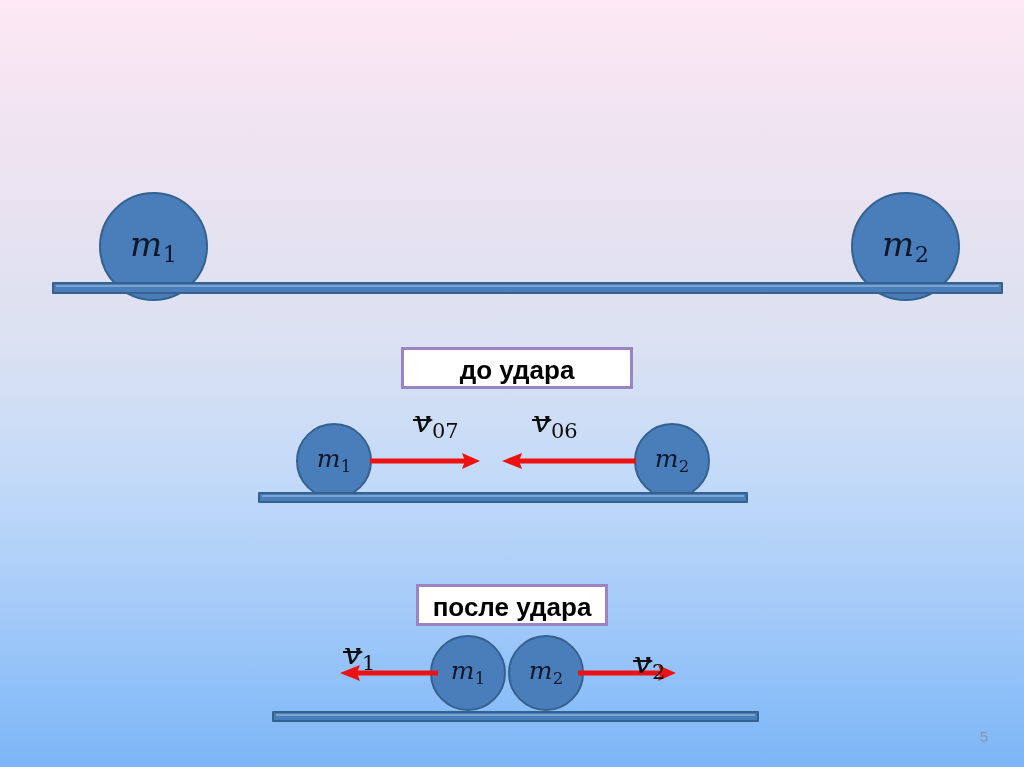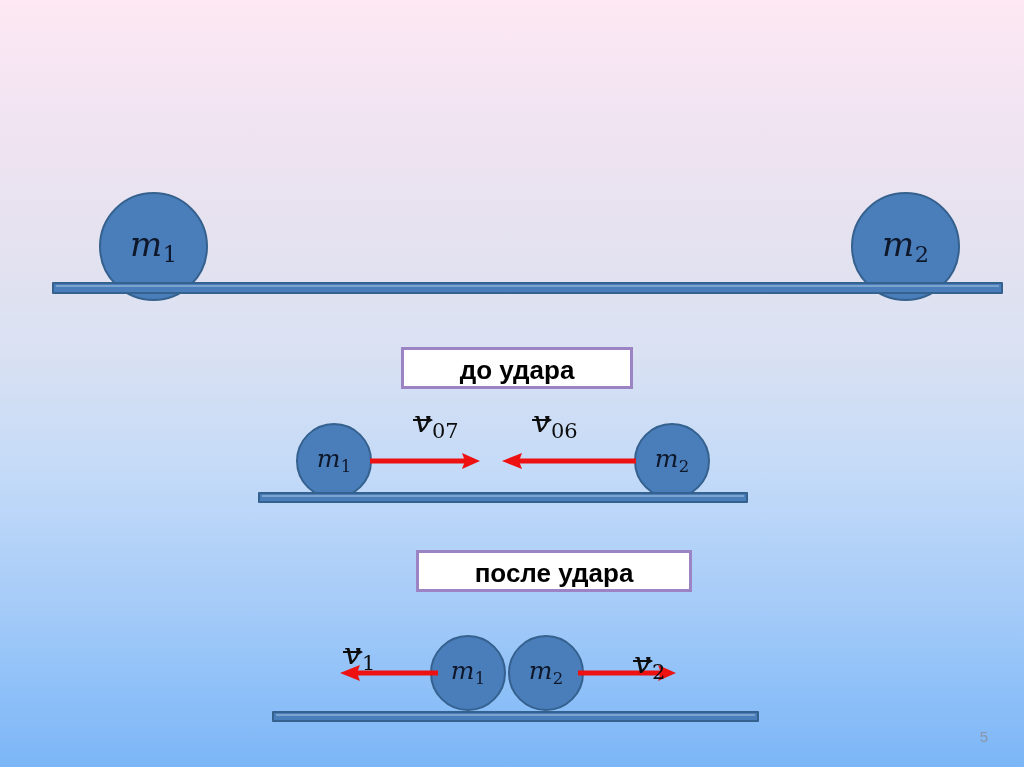--- a/index.html
+++ b/index.html
@@ -220,21 +220,21 @@
           <line x1="1" y1="8" x2="17" y2="8" stroke="#0d0d0d" stroke-width="2"></line>
           <polygon points="21,8 14,4 15,8 14,12" fill="#0d0d0d"></polygon>
         </svg></span><span>v</span></span><span class="vsub">06</span>
     </div>
 
     <div class="ground" style="left:258px; top:492px; width:490px; height:11px;"></div>
   </div>
 
   <div>
 
-    <div class="caption-box" style="left:416px; top:550px; width:276px; height:42px;">
+    <div class="caption-box" style="left:416px; top:584px; width:192px; height:42px;">
       <span>после удара</span>
     </div>
 
     <div class="ball" style="left:430px; top:635px; width:76px; height:76px;">
       <span class="mlabel" style="font-size:25px;"><span>m</span><span class="sub">1</span></span>
     </div>
 
     <div class="ball" style="left:508px; top:635px; width:76px; height:76px;">
       <span class="mlabel" style="font-size:25px;"><span>m</span><span class="sub">2</span></span>
     </div>

